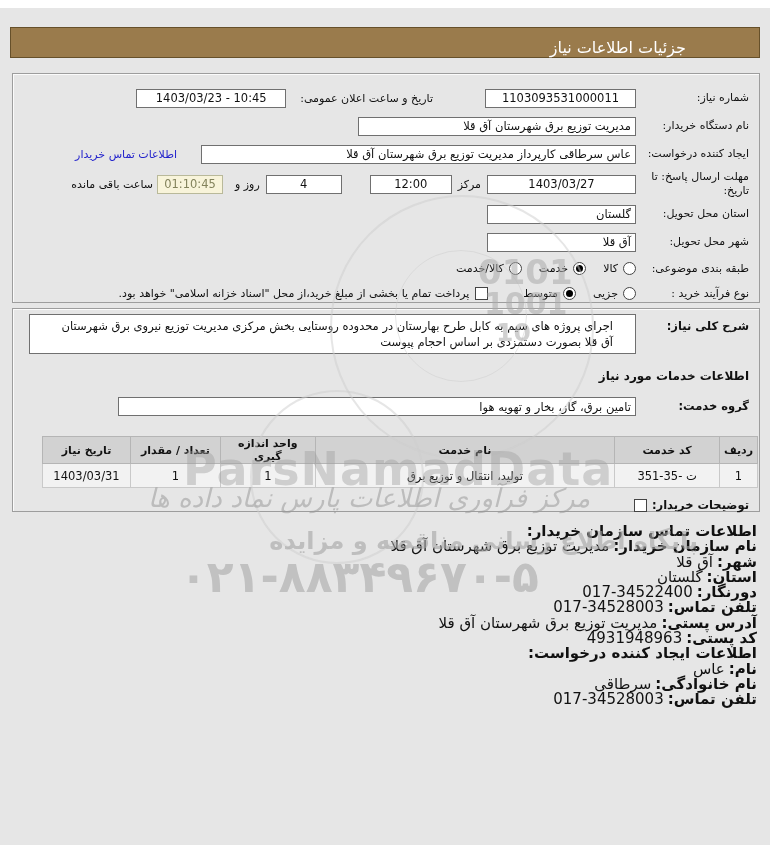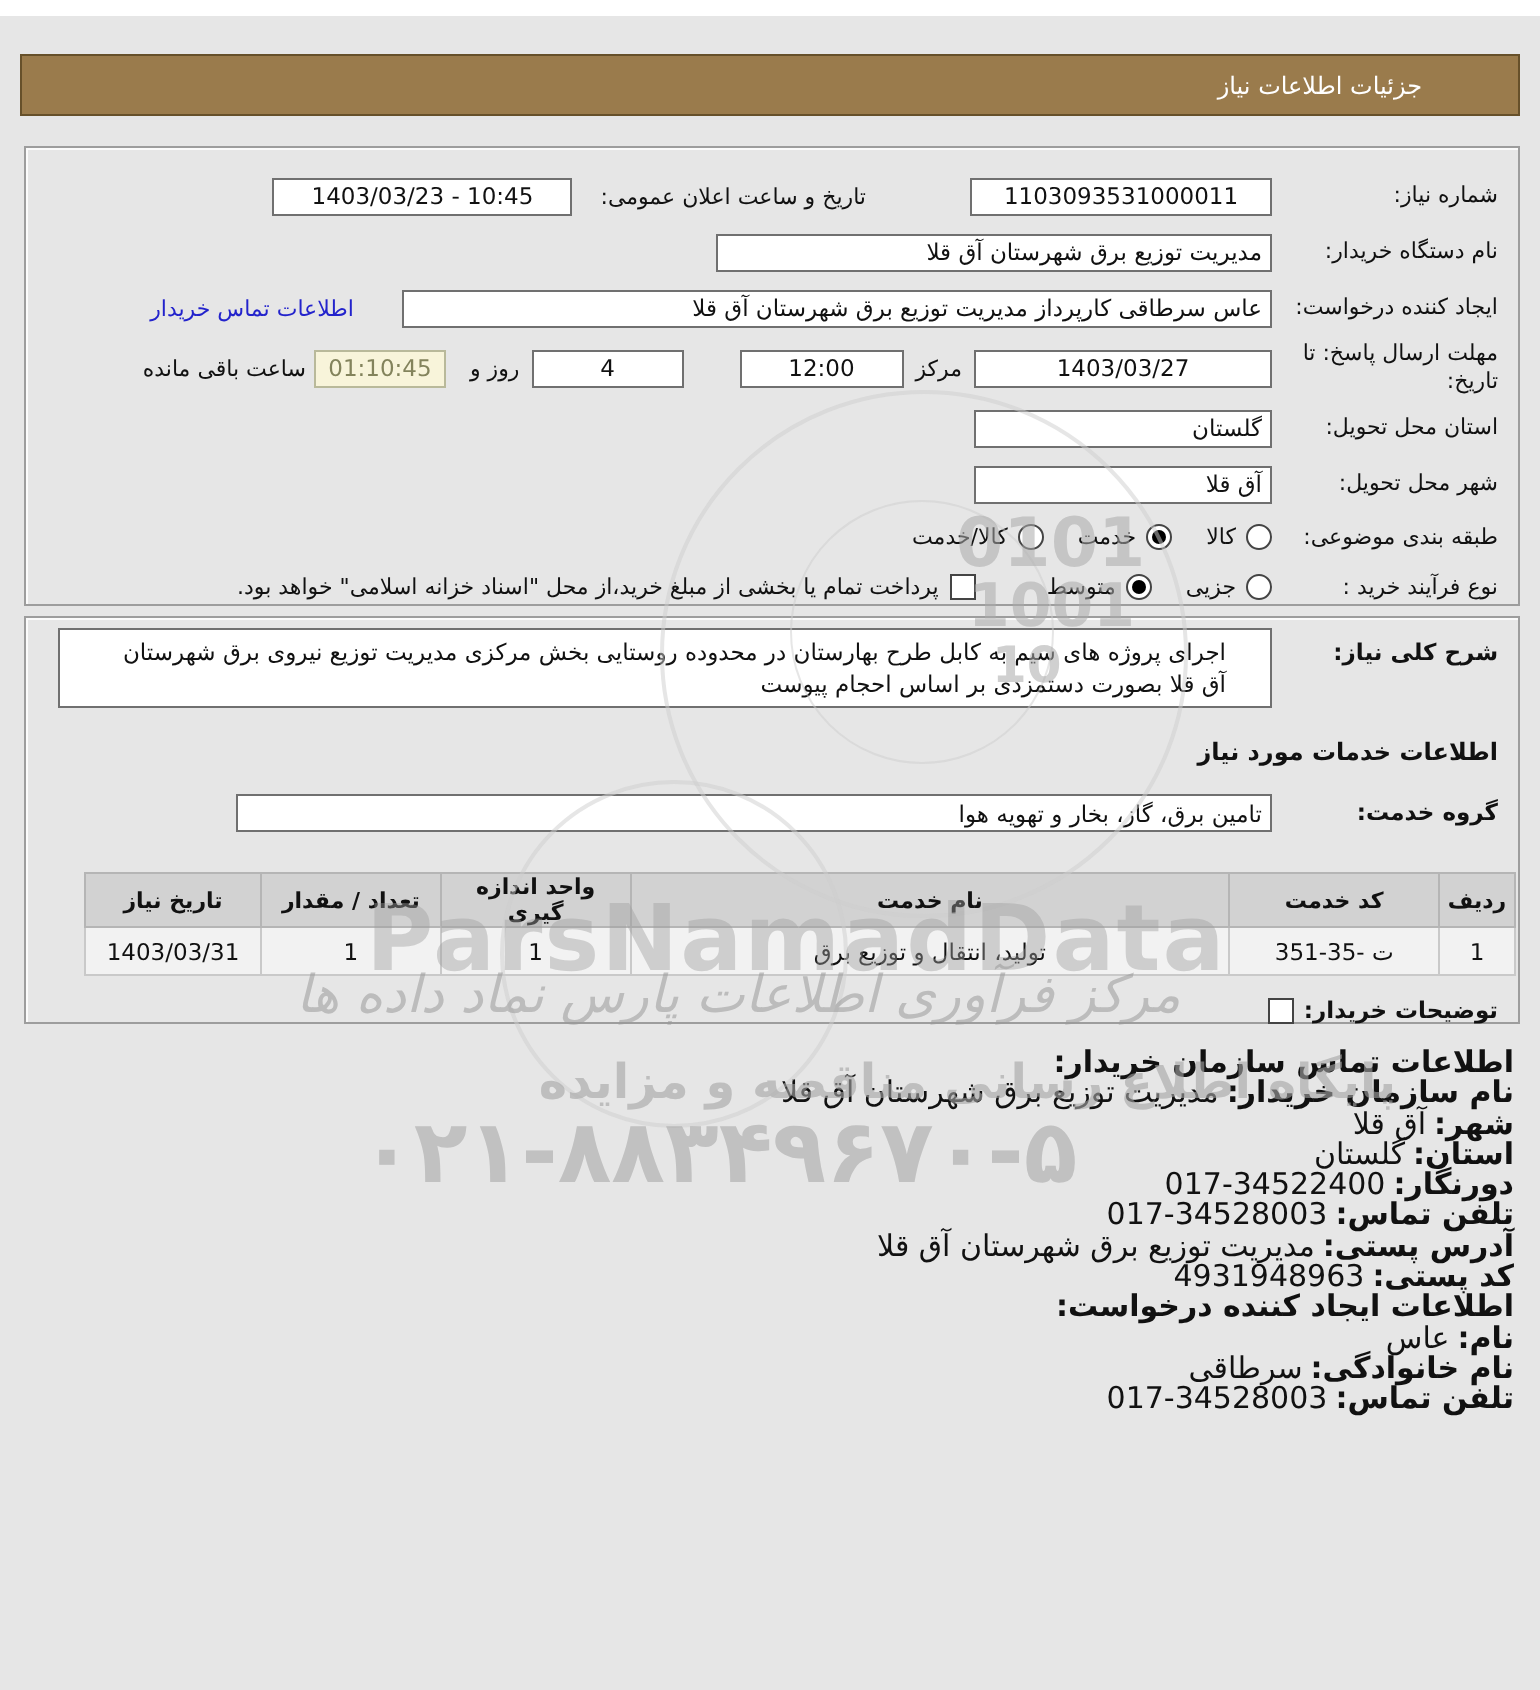--- a/index.html
+++ b/index.html
@@ -1,21 +1,21 @@
 <!DOCTYPE html>
 <html lang="fa" dir="rtl"><head>
 <meta charset="utf-8">
 <style>
   html,body{margin:0;padding:0;background:#e6e6e6;}
   .page{position:relative;width:770px;height:845px;background:#e6e6e6;overflow:hidden;
         font-family:"DejaVu Sans",sans-serif;direction:rtl;color:#111;}
   .top-strip{position:absolute;top:0;left:0;right:0;height:8px;background:#ffffff;}
   .title-bar{position:absolute;top:27px;right:10px;left:10px;height:31px;background:#9a7b4c;
-             border:1px solid #66502a;color:#fff;font-size:12px;display:flex;align-items:center;
-             padding-right:48px;box-sizing:border-box;}
+             border:1px solid #66502a;color:#fff;font-size:16px;display:flex;align-items:flex-end;
+             padding-right:73px;box-sizing:border-box;}
   .box{position:absolute;right:10px;left:12px;border:1px solid #9d9d9d;background:#e6e6e6;
        box-sizing:border-box;box-shadow:1px 1px 0 #fbfbfb inset;}
   .box1{top:73px;height:230px;padding:10px 10px 0 8px;}
   .box2{top:308px;height:204px;padding:5px 10px 0 16px;}
   .frow{display:flex;align-items:center;height:28px;font-size:11px;}
   .frow.tall{height:32px;}
   .frow.short{height:25px;}
   .flabel{flex:0 0 113px;width:113px;line-height:1.25;padding-left:4px;box-sizing:border-box;}
   .blabel{font-weight:bold;font-size:11.5px;}
   .tb{background:#fff;border:1px solid #707070;height:19px;display:flex;align-items:center;

